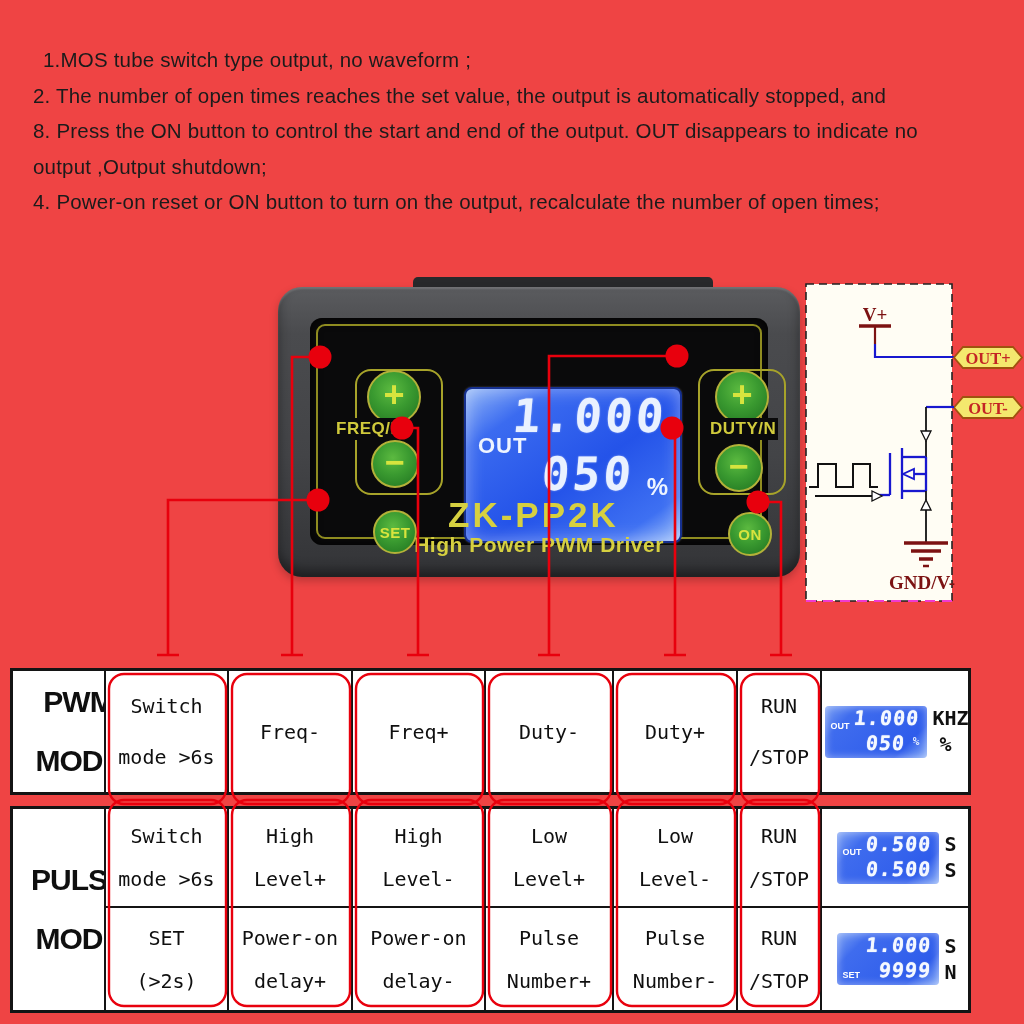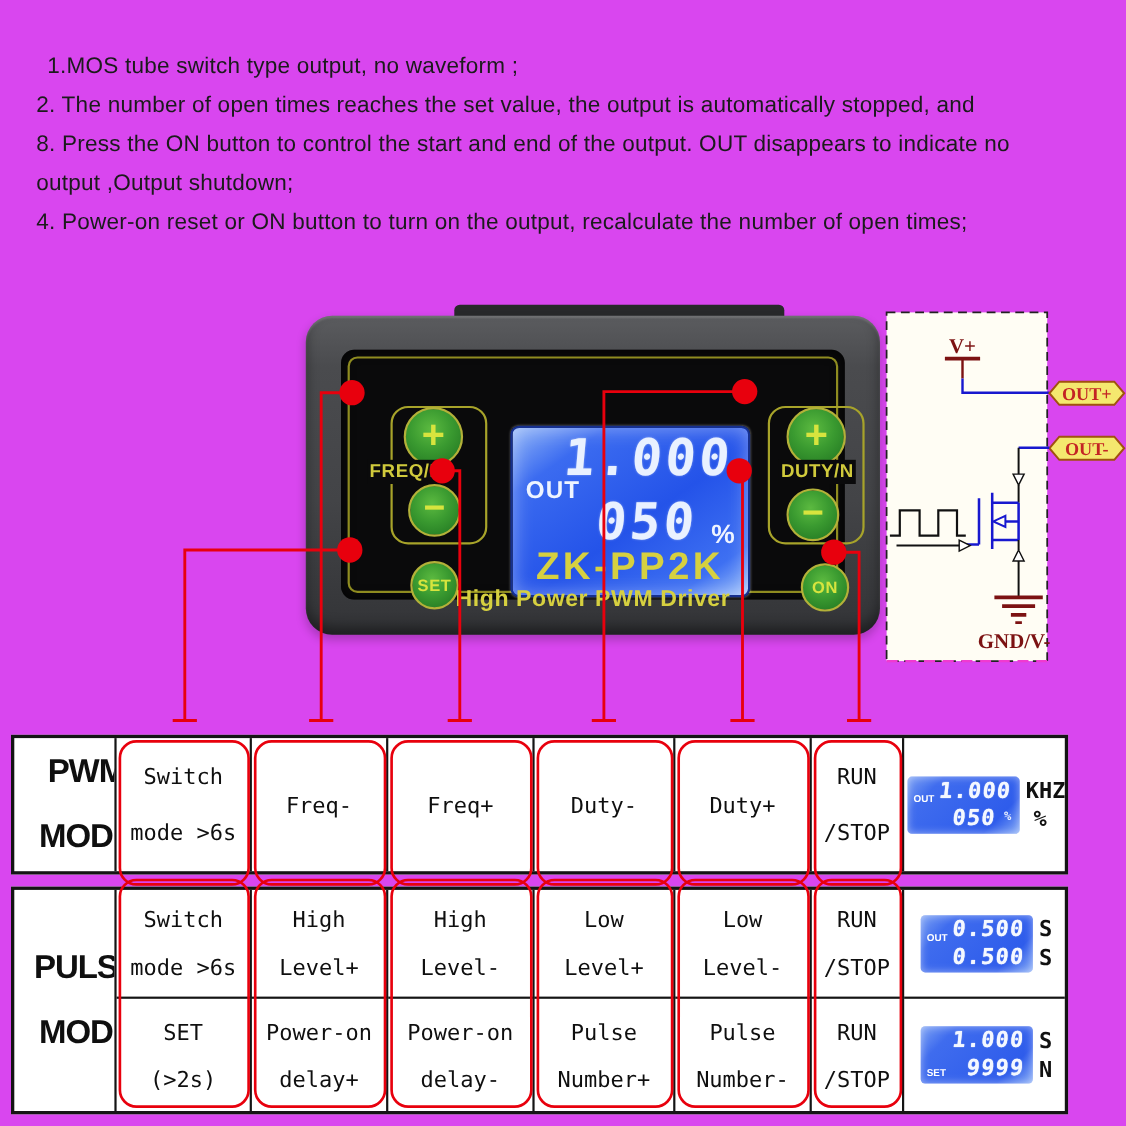--- a/index.html
+++ b/index.html
@@ -1,16 +1,16 @@
 <!DOCTYPE html>
 <html><head>
 <meta charset="utf-8">
 <style>
   html,body{margin:0;padding:0;background:#fff;}
-  .page{position:relative;width:1024px;height:1024px;background:#d946ef;overflow:hidden;
+  .page{position:relative;width:1024px;height:1024px;background:#ef4444;overflow:hidden;
         font-family:"Liberation Sans",sans-serif;}
 
   
   .instructions{position:absolute;left:33px;top:42px;width:970px;font-size:20.5px;
                 line-height:35.5px;color:#1b1b1b;letter-spacing:.2px;}
   .instructions div{white-space:nowrap;}
   .ind-first{padding-left:10px;}
   .ind-sub{padding-left:23px;}
 
   
@@ -44,21 +44,21 @@
   .dev-lcd{position:absolute;left:154px;top:69px;width:218px;height:156px;border-radius:8px;
            background:linear-gradient(145deg,#8fb4f7 0%,#3b6bf0 20%,#2453e9 55%,#3e70f2 85%,#9cc0fa 100%);
            border:2px solid #16308f;box-sizing:border-box;
            box-shadow:inset 0 0 18px rgba(255,255,255,.42), 0 0 2px rgba(255,255,255,.3);}
   .lcd-out{position:absolute;left:12px;top:44px;color:#eef4ff;font-weight:bold;font-size:22px;letter-spacing:1px;}
   .lcd-digit{position:absolute;font-family:"DejaVu Sans Mono",monospace;font-weight:bold;color:#e9f1ff;
              transform:skewX(-5deg);letter-spacing:3px;text-shadow:0 0 2px rgba(255,255,255,.45);}
   .lcd-l1{right:14px;top:0px;font-size:46px;}
   .lcd-l2{right:46px;top:58px;font-size:46px;}
   .lcd-pct{position:absolute;right:12px;top:84px;color:#eef4ff;font-weight:bold;font-size:24px;}
-  .dev-model{position:absolute;left:110px;right:110px;top:177px;text-align:right;color:#d6d040;
+  .dev-model{position:absolute;left:110px;right:110px;top:177px;text-align:left;color:#d6d040;
              font-size:35px;font-weight:bold;letter-spacing:3px;padding-left:28px;}
   .dev-tagline{position:absolute;left:104px;right:104px;top:215px;text-align:center;color:#d6d040;
                font-size:21px;font-weight:bold;letter-spacing:.5px;white-space:nowrap;}
 
   
   #schematic{position:absolute;left:795px;top:272px;width:235px;height:352px;}
   .sch-red{fill:#7c1212;font-family:"Liberation Serif",serif;font-weight:bold;font-size:19px;text-anchor:middle;}
   .tagtext{fill:#c32424;font-family:"Liberation Serif",serif;font-weight:bold;font-size:16.5px;text-anchor:middle;}
 
   

